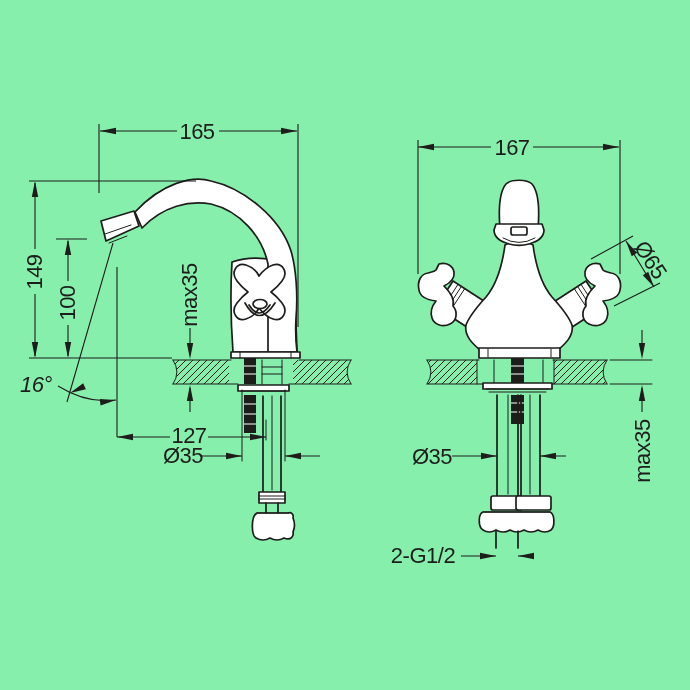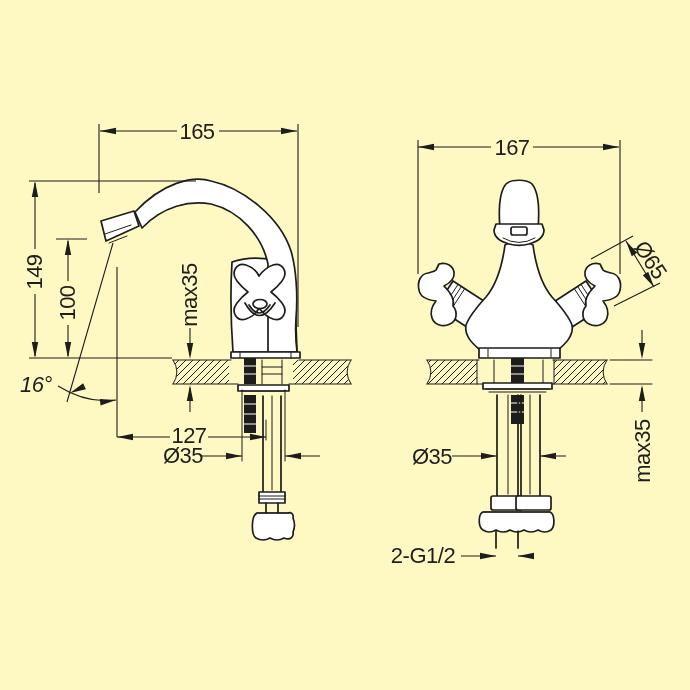--- a/index.html
+++ b/index.html
@@ -1,16 +1,16 @@
 <!DOCTYPE html>
 <html><head>
 <meta charset="utf-8">
 <style>
   html,body{margin:0;padding:0;background:#ffffff;}
-  .stage{width:690px;height:690px;background:#fef9c3;position:relative;overflow:hidden;}
+  .stage{width:690px;height:690px;background:#86efac;position:relative;overflow:hidden;}
   svg{display:block;}
   svg text{
     font-family:"Liberation Sans", sans-serif;
     font-size:22px;
     fill:#1d1d1b;
     letter-spacing:-0.5px;
   }
   .p{fill:#ffffff;stroke:#1d1d1b;stroke-width:1.7;stroke-linejoin:round;stroke-linecap:round;}
   .l{fill:none;stroke:#1d1d1b;stroke-width:1.7;stroke-linejoin:round;stroke-linecap:round;}
   .t{fill:none;stroke:#1d1d1b;stroke-width:1;stroke-linecap:round;}

